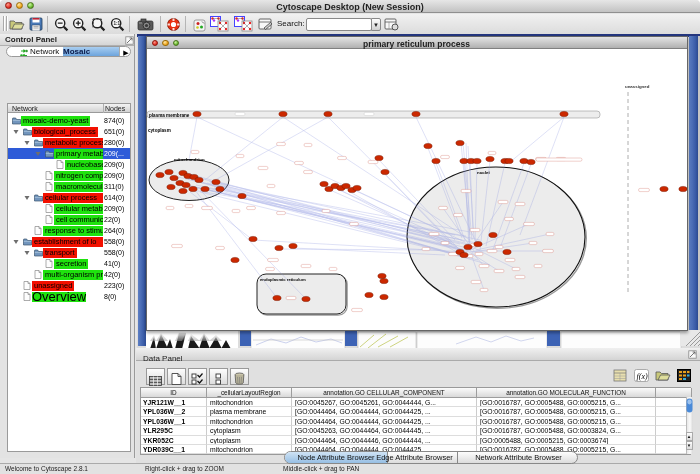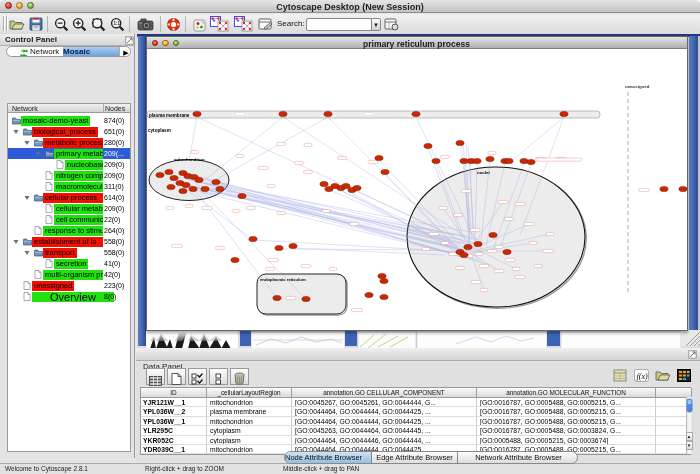--- a/index.html
+++ b/index.html
@@ -577,30 +577,30 @@
               <path d="M5 0.5 L5 2.5 L7 2.5" fill="none" stroke="#888" stroke-width="0.7"></path>
             </svg>
             <div style="position:absolute;left:24.0px;top:0.5px;height:10px;background:#f21000;color:#000;font-size:7.5px;line-height:10px;padding:0 2px;white-space:nowrap;overflow:hidden">unassigned</div>
             <div style="position:absolute;left:96px;top:0.5px;font-size:7px;line-height:10px;color:#000;white-space:nowrap">223(0)</div>
           </div>
           <div style="position:absolute;left:0;top:176px;width:122px;height:11px">
             <svg width="8" height="9" viewBox="0 0 8 9" style="position:absolute;top:1px;left:14.5px">
               <path d="M1 0.5 H5 L7 2.5 V8.5 H1 Z" fill="#fdfdfd" stroke="#888" stroke-width="0.7"></path>
               <path d="M5 0.5 L5 2.5 L7 2.5" fill="none" stroke="#888" stroke-width="0.7"></path>
             </svg>
-            <div style="position:absolute;left:24.0px;top:0.5px;height:10px;background:#1fe20e;color:#000;font-size:11px;line-height:10px;padding:0 18px;white-space:nowrap;overflow:hidden">Overview</div>
+            <div style="position:absolute;left:24.0px;top:0.5px;height:10px;background:#1fe20e;color:#000;font-size:13px;line-height:10px;padding:0 0;white-space:nowrap;overflow:hidden">Overview</div>
             <div style="position:absolute;left:96px;top:0.5px;font-size:7px;line-height:10px;color:#000;white-space:nowrap">8(0)</div>
           </div>
     </div>
   </div>
 </div>
 
 <div class="a" style="left:136px;top:348px;width:564px;height:115px;background:#e0e0e0">
   <div class="a" style="left:0;top:0;width:564px;height:13px;background:linear-gradient(#f0f0f0,#d4d4d4);border-bottom:1px solid #aaa">
-    <div class="a" style="left:7px;top:14px;font-size:8px;color:#222">Data Panel</div>
+    <div class="a" style="left:7px;top:6px;font-size:8px;color:#222">Data Panel</div>
     <svg class="a" style="left:552px;top:2px" width="9" height="9" viewBox="0 0 9 9">
           <rect x="0.8" y="0.8" width="7.4" height="7.4" fill="#f8f8f8" stroke="#888" stroke-width="0.8"></rect>
           <path d="M2 7 L7 2 M4.6 2 H7 V4.4" fill="none" stroke="#666" stroke-width="0.9"></path>
         </svg>
   </div>
 
   <div class="a" style="left:10px;top:20px;width:19px;height:17px;background:linear-gradient(#fdfdfd,#ddd);border:1px solid #999;text-align:center;padding-top:3px"><svg width="13" height="10" viewBox="0 0 13 10">
           <rect x="0.5" y="0.5" width="12" height="9" fill="#bbb" stroke="#333" stroke-width="0.8"></rect>
           <line x1="0.5" y1="3.4" x2="12.5" y2="3.4" stroke="#333" stroke-width="0.8"></line>
           <line x1="0.5" y1="6.4" x2="12.5" y2="6.4" stroke="#333" stroke-width="0.8"></line>
@@ -702,21 +702,21 @@
           <rect x="0.5" y="0.5" width="6" height="14" rx="3" fill="#4a8ad8"></rect>
           <rect x="1.4" y="1.4" width="4.2" height="5" rx="2.1" fill="#9cc2ee"></rect>
         </svg>
     <div class="a" style="left:544.5px;top:44px;width:7px;height:9px;background:linear-gradient(#fdfdfd,#ddd);border:1px solid #aaa;font-size:4.5px;text-align:center;line-height:8px;color:#111">▲</div>
     <div class="a" style="left:544.5px;top:53px;width:7px;height:9px;background:linear-gradient(#fdfdfd,#ddd);border:1px solid #aaa;font-size:4.5px;text-align:center;line-height:8px;color:#111">▼</div>
   </div>
 </div>
 
 <div class="a" style="left:0;top:463px;width:700px;height:11px;background:#e2e2e2;border-top:1px solid #aaa"></div>
 <div class="a" style="left:284px;top:451px;width:294px;height:13px;border:1px solid #888;border-radius:6.5px;background:linear-gradient(#fdfdfd,#dcdcdc);overflow:hidden">
-  <div class="a" style="left:0;top:0;width:87px;height:13px;background:linear-gradient(#cfe3f5,#8cb8e0);border-right:1px solid #888;font-size:7.5px;line-height:12px;color:#111">Node Attribute Browser</div>
+  <div class="a" style="left:0;top:0;width:103px;height:13px;background:linear-gradient(#cfe3f5,#8cb8e0);border-right:1px solid #888;text-align:center;font-size:7.5px;line-height:12px;color:#111">Node Attribute Browser</div>
   <div class="a" style="left:87px;top:0;width:86px;height:13px;border-right:1px solid #888;text-align:center;font-size:7.5px;line-height:12px;color:#111">Edge Attribute Browser</div>
   <div class="a" style="left:173px;top:0;width:121px;height:13px;text-align:center;font-size:7.5px;line-height:12px;color:#111">Network Attribute Browser</div>
 </div>
 
 <div class="a" style="left:5px;top:465px;font-size:6.5px;color:#222">Welcome to Cytoscape 2.8.1</div>
 <div class="a" style="left:145px;top:465px;font-size:6.5px;color:#222">Right-click + drag to ZOOM</div>
 <div class="a" style="left:283px;top:465px;font-size:6.5px;color:#222">Middle-click + drag to PAN</div>
 
 </div>
 </body></html>

